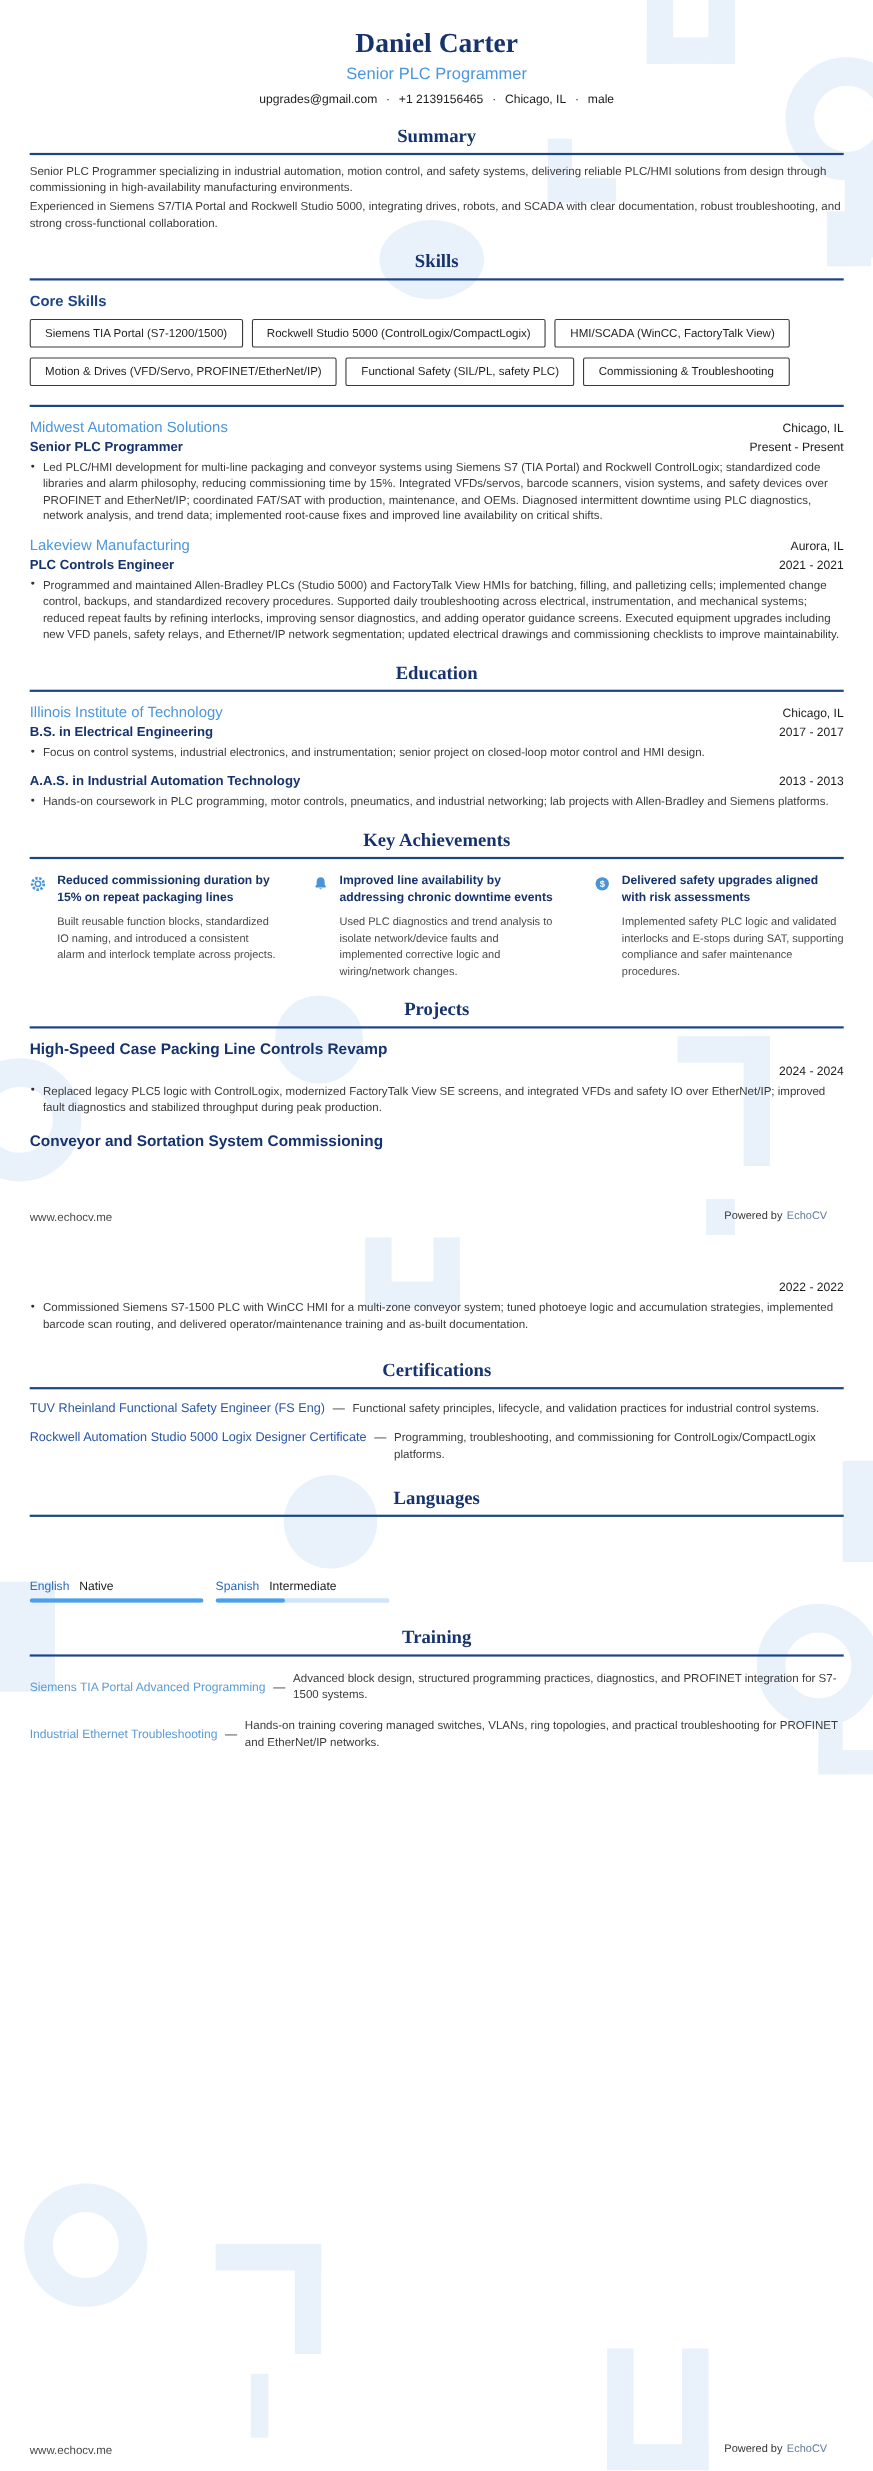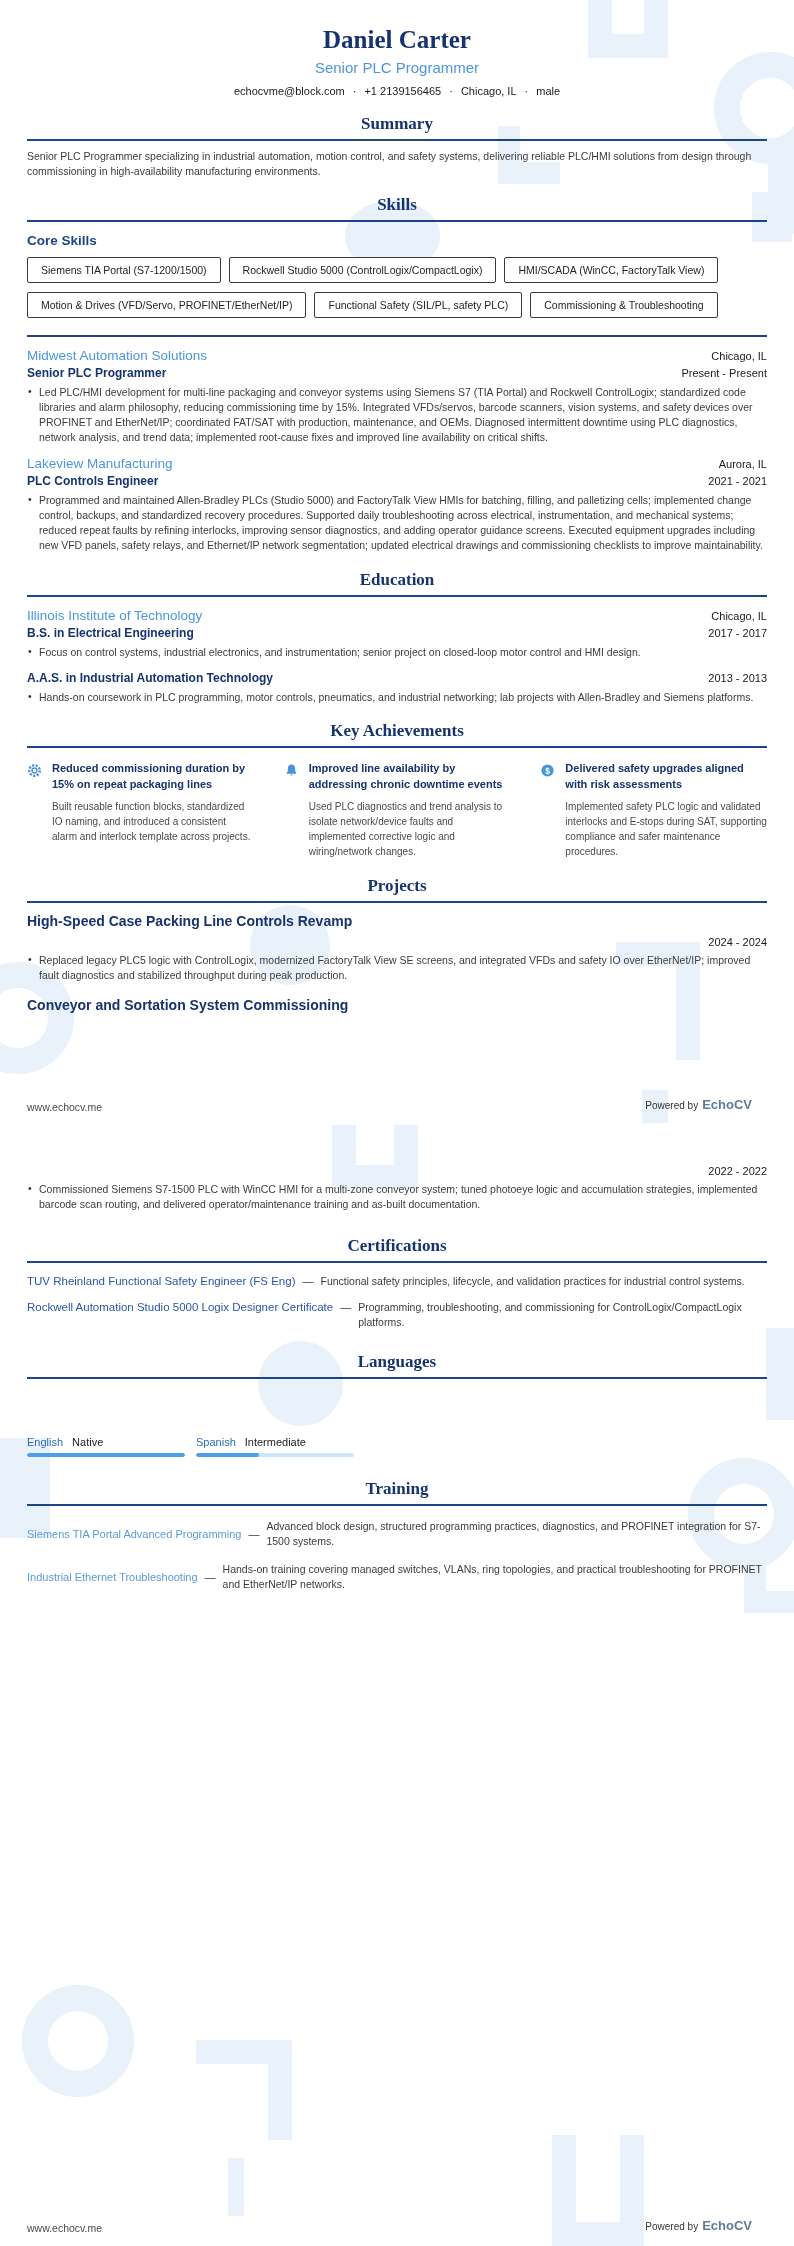--- a/index.html
+++ b/index.html
@@ -71,21 +71,21 @@
   .bar-fill { height:100%; background:#4da0e8; border-radius:3px; }
 
   .train { display:flex; gap:7px; margin-top:13px; align-items:center; }
   .train-name { flex:0 0 auto; font-size:11px; color:#5b9bd5; }
   .train-desc { font-size:10.5px; color:var(--ink); line-height:1.45; }
 
   .page-footer { position:absolute; left:27px; right:42px; bottom:10px; z-index:1;
                  display:flex; justify-content:space-between; align-items:flex-end; }
   .site { font-size:10.5px; color:#4a4a4a; }
   .powered { font-size:10px; color:#333; }
-  .brand { font-size:13px; color:#5f7b97; margin-left:4px;font-weight:bold; }
+  .brand { font-size:10px; color:#5f7b97; margin-left:4px; }
 
   .pg2-top-dates { margin-top:42px; }
 </style>
 </head>
 <body>
 
 <div class="doc">
 
   <section class="page">
     <div class="wm wm-u" style="left:588px;top:0;width:80px;height:58px;"></div>
@@ -98,28 +98,29 @@
     <div class="wm wm-blob" style="left:250px;top:905px;width:80px;height:80px;"></div>
     <div class="wm wm-seven" style="left:616px;top:942px;width:84px;height:118px;"></div>
     <div class="wm wm-bar" style="left:642px;top:1090px;width:26px;height:33px;"></div>
 
     <div class="content">
 
       <header class="cv-header">
         <h1 class="cv-name">Daniel Carter</h1>
         <div class="cv-title">Senior PLC Programmer</div>
         <div class="contact">
-          <span>echocvme@block.com</span><span class="sep">·</span><span>+1 2139156465</span><span class="sep">·</span><span>Chicago, IL</span><span class="sep">·</span><span>male</span>
+          <span>upgrades@gmail.com</span><span class="sep">·</span><span>+1 2139156465</span><span class="sep">·</span><span>Chicago, IL</span><span class="sep">·</span><span>male</span>
         </div>
       </header>
 
       <div class="sec">
         <div class="sec-h">Summary</div>
         <div class="sec-rule"></div>
         <p class="summary-p">Senior PLC Programmer specializing in industrial automation, motion control, and safety systems, delivering reliable PLC/HMI solutions from design through commissioning in high-availability manufacturing environments.</p>
+        <p class="summary-p">Experienced in Siemens S7/TIA Portal and Rockwell Studio 5000, integrating drives, robots, and SCADA with clear documentation, robust troubleshooting, and strong cross-functional collaboration.</p>
       </div>
 
       <div class="sec">
         <div class="sec-h">Skills</div>
         <div class="sec-rule"></div>
         <div class="group-h">Core Skills</div>
         <div class="pills">
           <span class="pill">Siemens TIA Portal (S7-1200/1500)</span>
           <span class="pill">Rockwell Studio 5000 (ControlLogix/CompactLogix)</span>
           <span class="pill">HMI/SCADA (WinCC, FactoryTalk View)</span>

